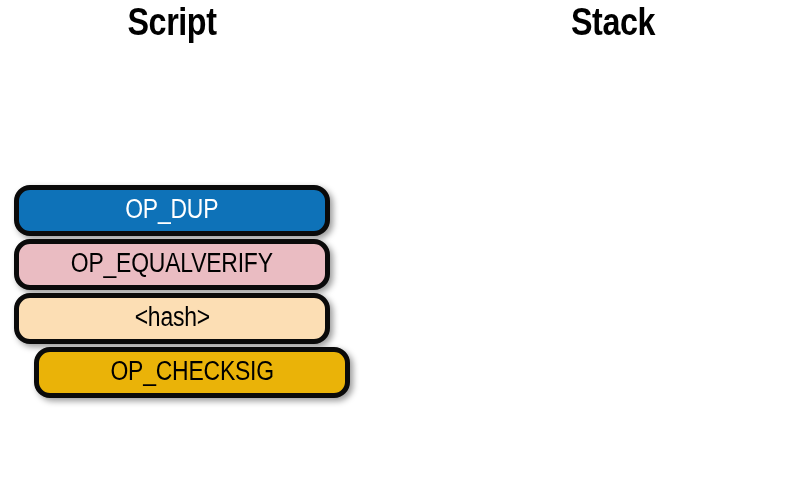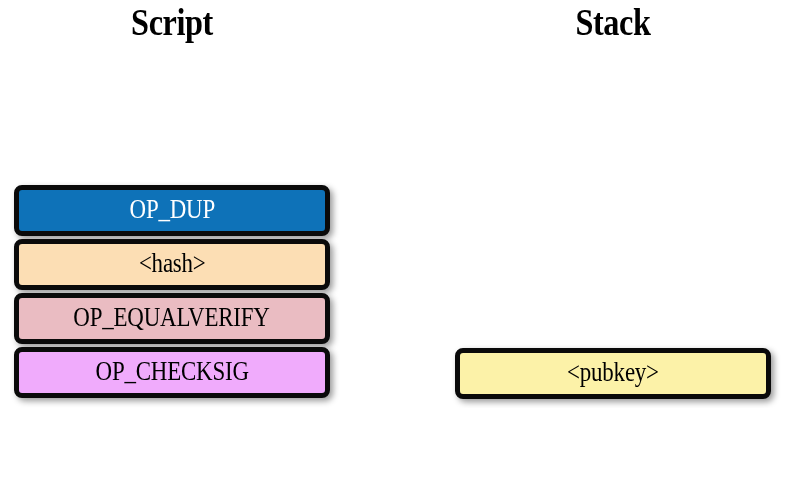--- a/index.html
+++ b/index.html
@@ -2,21 +2,21 @@
 <html><head>
 <meta charset="utf-8">
 <style>
   html, body { margin: 0; padding: 0; background: #ffffff; }
   .canvas {
     position: relative;
     width: 799px;
     height: 408px;
     background: #ffffff;
     overflow: hidden;
-    font-family: Liberation Serif, serif;
+    font-family: Liberation Sans, sans-serif;
   }
   .col-title {
     position: absolute;
     top: 1px;
     text-align: center;
     font-weight: 700;
     font-size: 38px;
     line-height: 42px;
     color: #000000;
     transform: scaleX(0.85);
@@ -30,21 +30,21 @@
     flex-direction: column;
     gap: 3px;
   }
   .script-blocks { left: 14px;  top: 185px; width: 316px; }
   .stack-blocks  { left: 455px; top: 348px; width: 316px; }
   .block {
     box-sizing: border-box;
     width: 100%;
     height: 51px;
     border: 5px solid #0a0a0a;
-    border-radius: 8px;
+    border-radius: 16px;
     display: flex;
     align-items: center;
     justify-content: center;
     box-shadow: 3px 3px 6px rgba(0,0,0,0.40);
     background: #cccccc;
   }
   .block-label {
     font-size: 27px;
     line-height: 1;
     white-space: nowrap;
@@ -56,28 +56,25 @@
 </head>
 <body>
 
 <div class="canvas">
   <div class="col-title script-title">Script</div>
   <div class="col-title stack-title">Stack</div>
   <div class="blocks script-blocks">
       <div class="block" style="background: rgb(14, 114, 184);">
         <span class="block-label" style="color: rgb(255, 255, 255);">OP_DUP</span>
       </div>
+      <div class="block" style="background: rgb(234, 188, 194);">
+        <span class="block-label" style="color: rgb(0, 0, 0);">OP_EQUALVERIFY</span>
+      </div>
       <div class="block" style="background: rgb(252, 222, 180);">
         <span class="block-label" style="color: rgb(0, 0, 0);">&lt;hash&gt;</span>
       </div>
-      <div class="block" style="background: rgb(234, 188, 194);">
-        <span class="block-label" style="color: rgb(0, 0, 0);">OP_EQUALVERIFY</span>
-      </div>
-      <div class="block" style="background: #f0abfc;">
+      <div class="block" style="background: #eab308; margin-left: 20px;">
         <span class="block-label" style="color: rgb(0, 0, 0);">OP_CHECKSIG</span>
       </div>
     </div>
   <div class="blocks stack-blocks">
-      <div class="block" style="background: rgb(252, 242, 168);">
-        <span class="block-label" style="color: rgb(0, 0, 0);">&lt;pubkey&gt;</span>
-      </div>
     </div>
 </div>
 
 </body></html>

